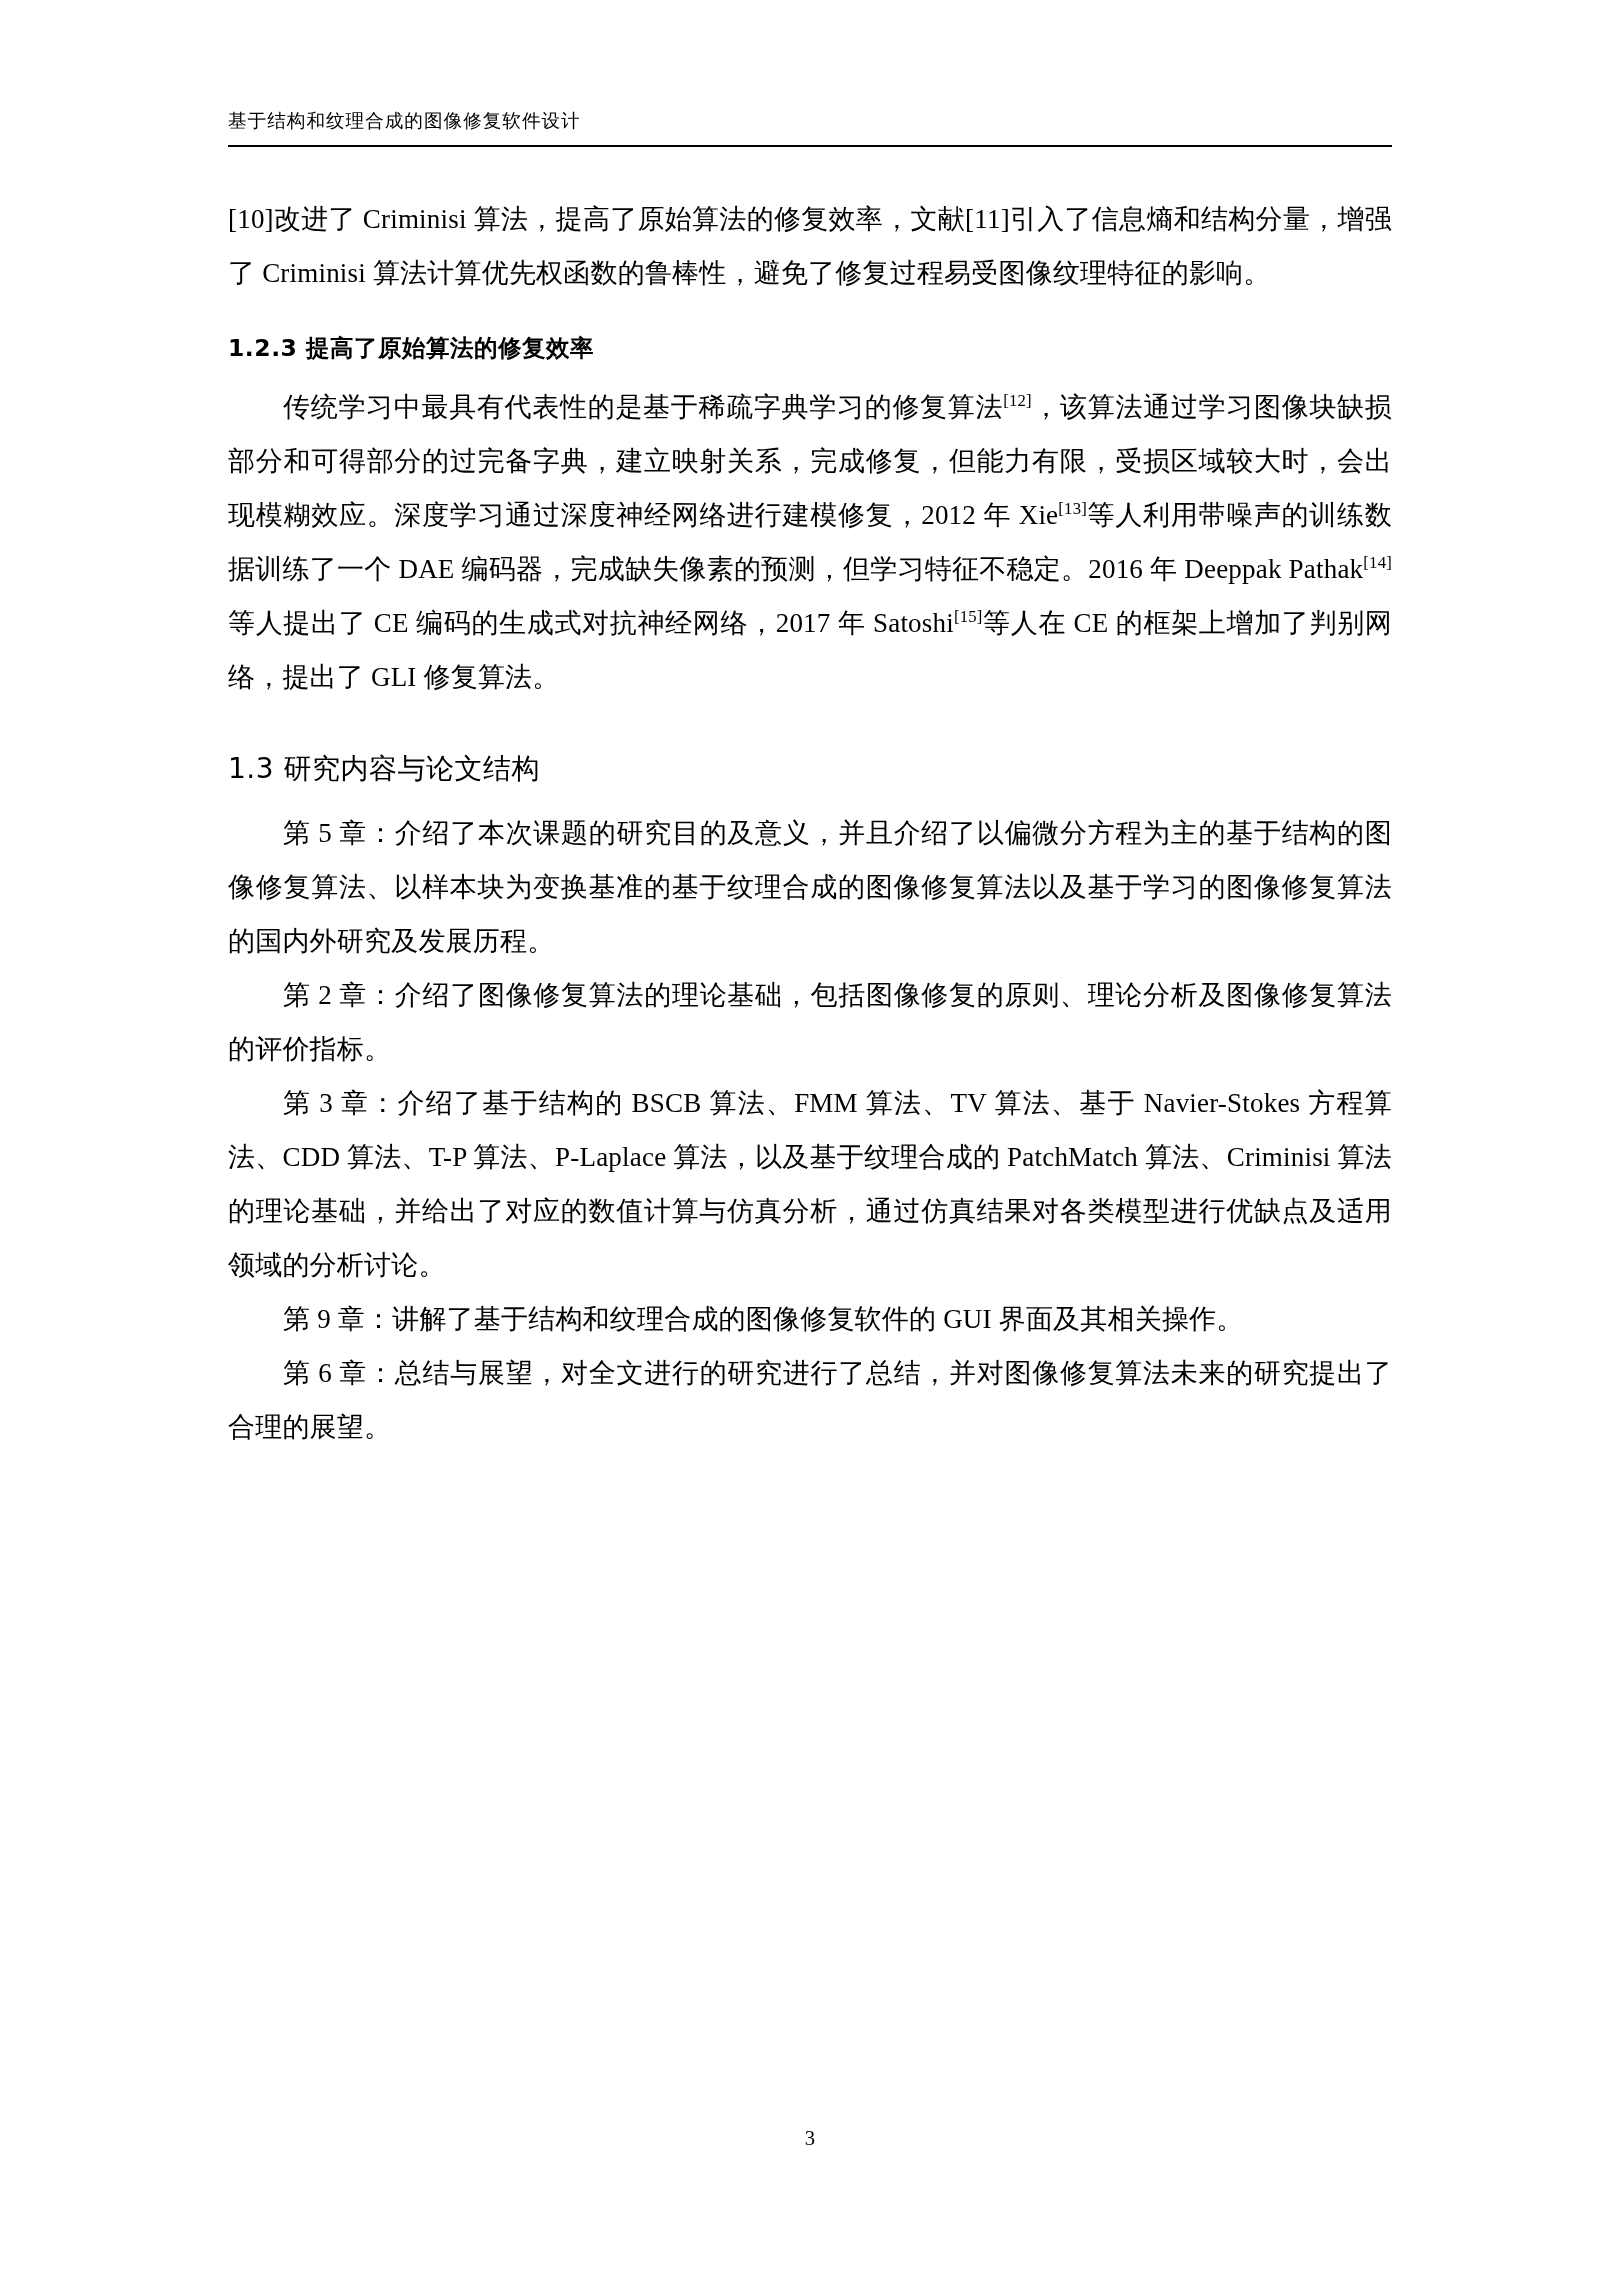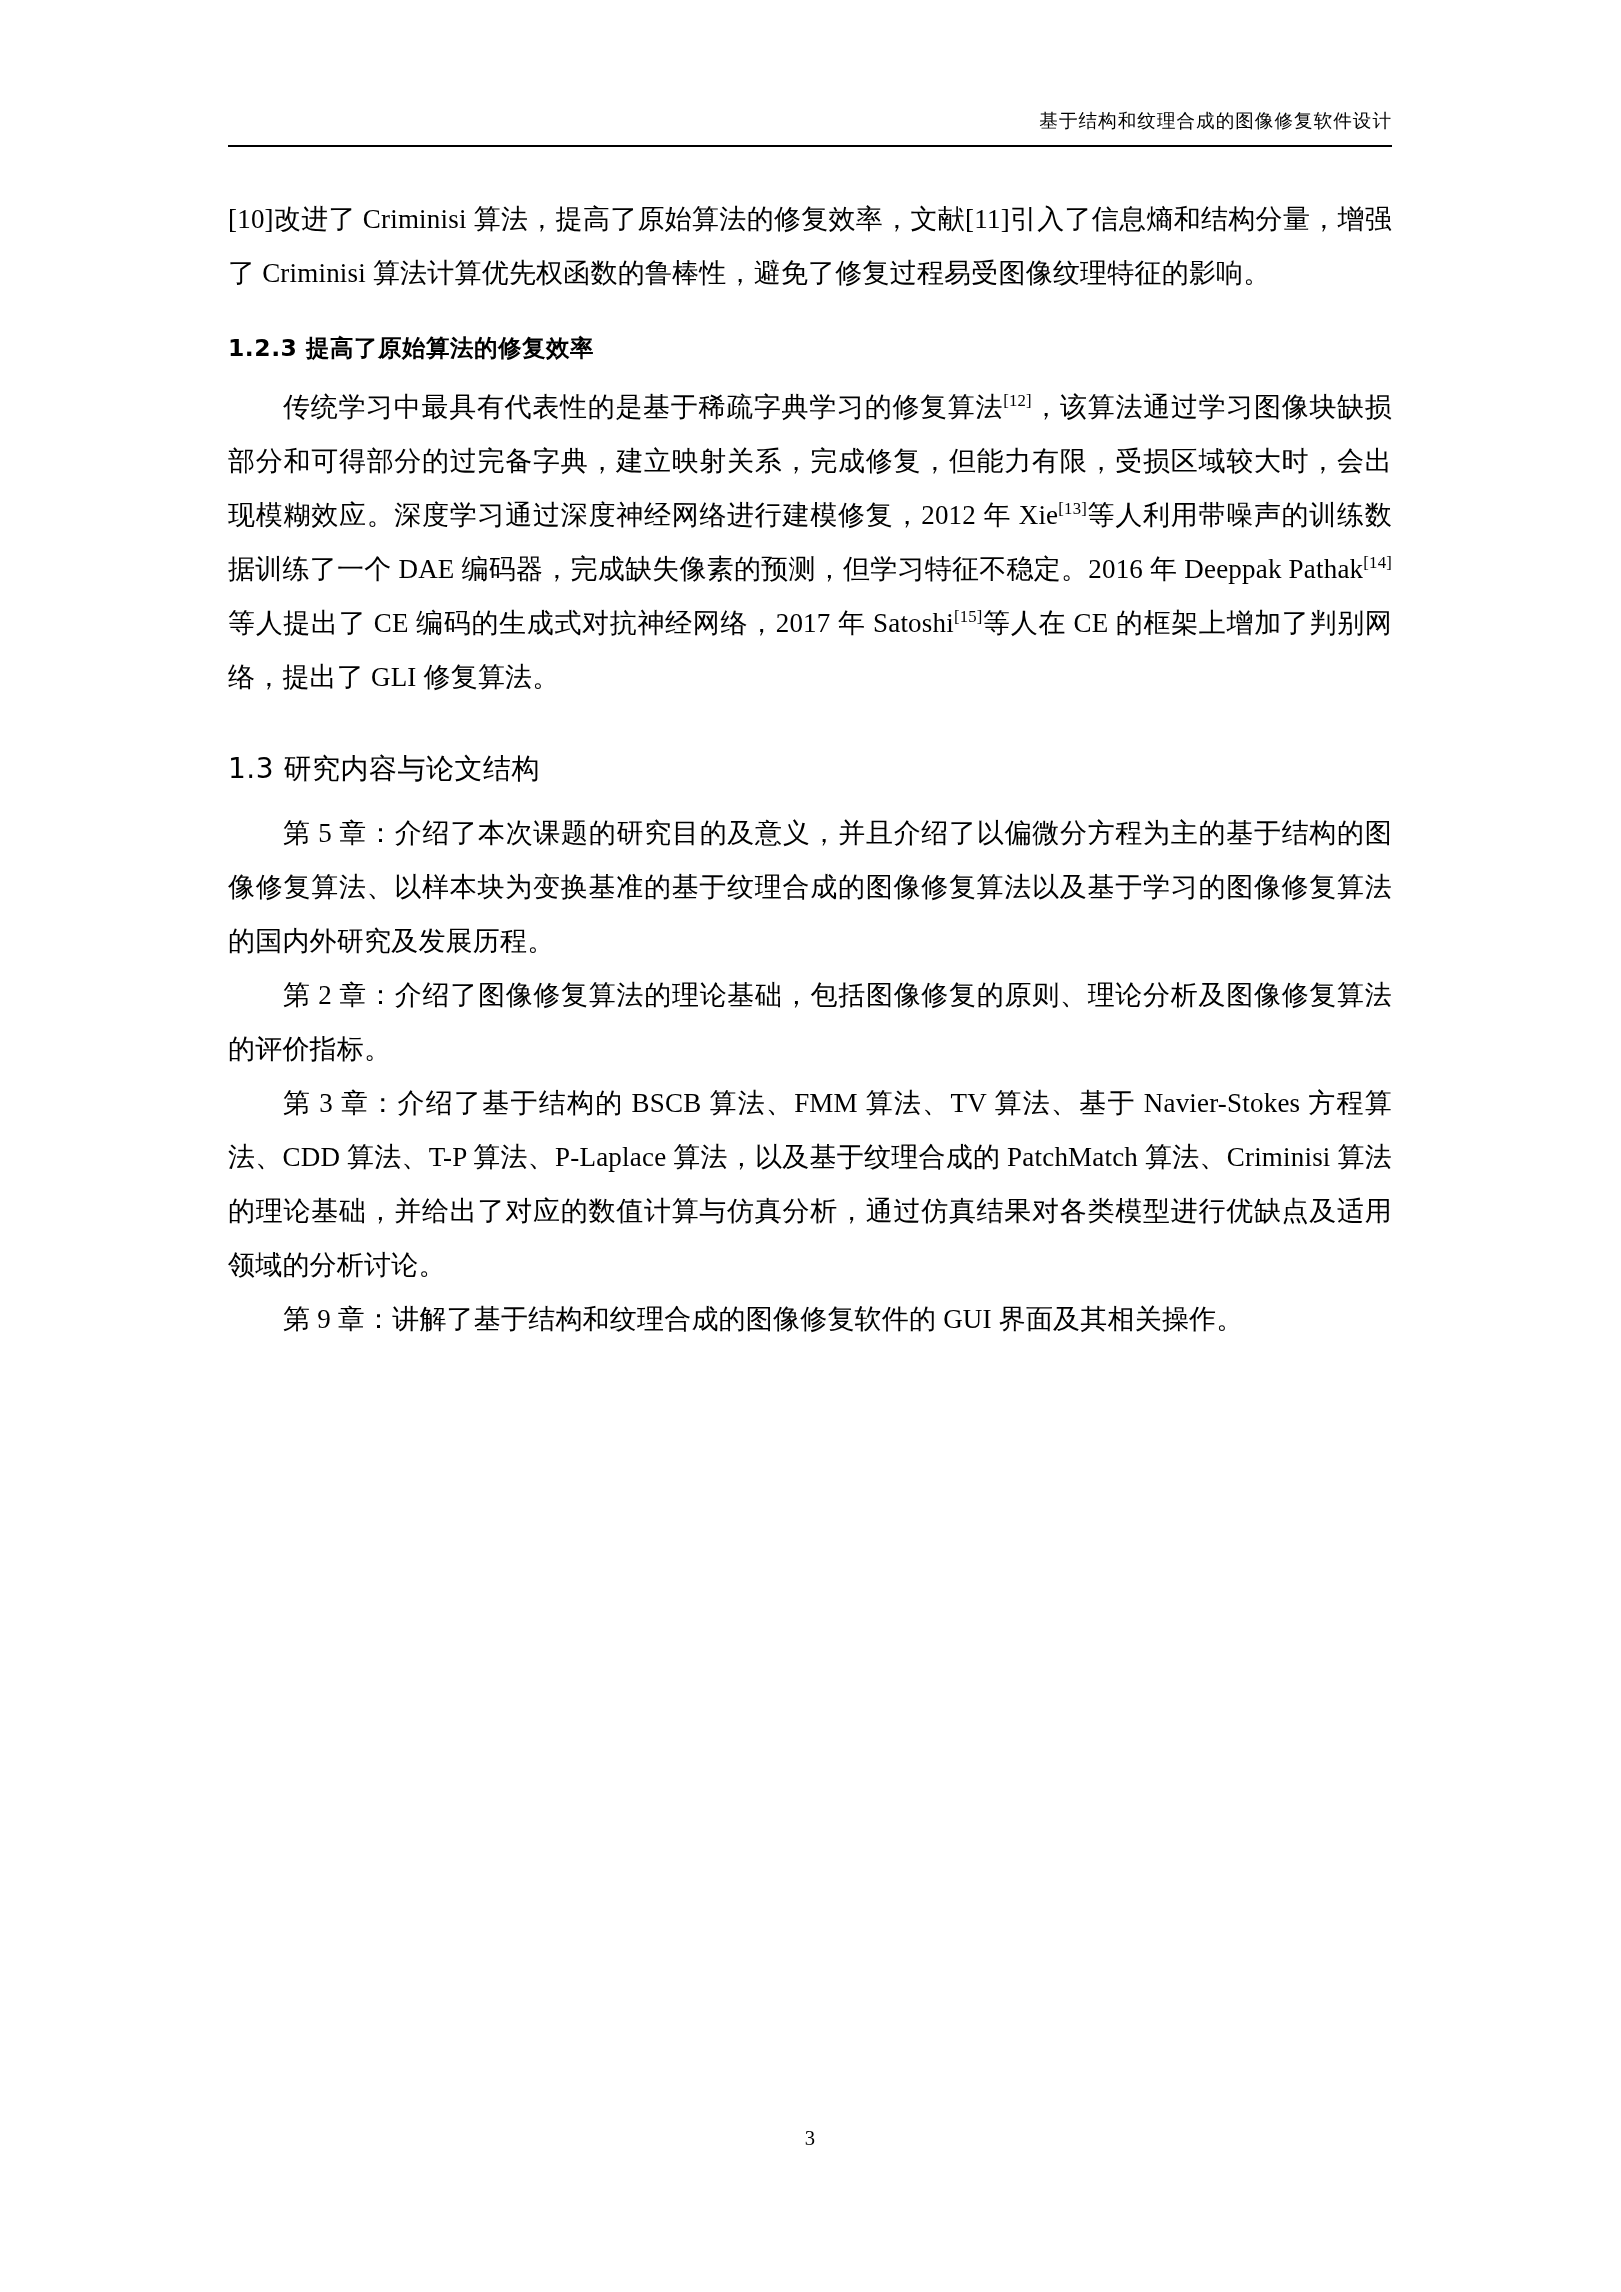--- a/index.html
+++ b/index.html
@@ -19,21 +19,21 @@
     width: 1621px;
     height: 2293px;
     box-sizing: border-box;
     padding: 0;
   }
   .header {
     position: absolute;
     top: 108px;
     left: 228px;
     width: 1164px;
-    text-align: right;
+    text-align: left;
     font-size: 18.6px;
     letter-spacing: 1px;
     font-family: "DejaVu Sans", "Liberation Sans", sans-serif;
   }
   .header-rule {
     position: absolute;
     top: 145px;
     left: 228px;
     width: 1164px;
     height: 2px;
@@ -101,19 +101,20 @@
     <h3 class="sub-heading">1.2.3  提高了原始算法的修复效率</h3>
 
     <p class="indent"><span>传统学习中最具有代表性的是基于稀疏字典学习的修复算法</span><sup>[12]</sup><span>，该算法通过学习图像块缺损部分和可得部分的过完备字典，建立映射关系，完成修复，但能力有限，受损区域较大时，会出现模糊效应。深度学习通过深度神经网络进行建模修复，2012 年 Xie</span><sup>[13]</sup><span>等人利用带噪声的训练数据训练了一个 DAE 编码器，完成缺失像素的预测，但学习特征不稳定。2016 年 Deeppak Pathak</span><sup>[14]</sup><span>等人提出了 CE 编码的生成式对抗神经网络，2017 年 Satoshi</span><sup>[15]</sup><span>等人在 CE 的框架上增加了判别网络，提出了 GLI 修复算法。</span></p>
 
     <h2 class="section-heading">1.3 研究内容与论文结构</h2>
 
     <p class="indent">第 5 章：介绍了本次课题的研究目的及意义，并且介绍了以偏微分方程为主的基于结构的图像修复算法、以样本块为变换基准的基于纹理合成的图像修复算法以及基于学习的图像修复算法的国内外研究及发展历程。</p>
     <p class="indent">第 2 章：介绍了图像修复算法的理论基础，包括图像修复的原则、理论分析及图像修复算法的评价指标。</p>
     <p class="indent">第 3 章：介绍了基于结构的 BSCB 算法、FMM 算法、TV 算法、基于 Navier-Stokes 方程算法、CDD 算法、T-P 算法、P-Laplace 算法，以及基于纹理合成的 PatchMatch 算法、Criminisi 算法的理论基础，并给出了对应的数值计算与仿真分析，通过仿真结果对各类模型进行优缺点及适用领域的分析讨论。</p>
     <p class="indent">第 9 章：讲解了基于结构和纹理合成的图像修复软件的 GUI 界面及其相关操作。</p>
+    <p class="indent">第 6 章：总结与展望，对全文进行的研究进行了总结，并对图像修复算法未来的研究提出了合理的展望。</p>
 
   </div>
 
   <div class="footer">3</div>
 
 </div>
 
 
 </body></html>

